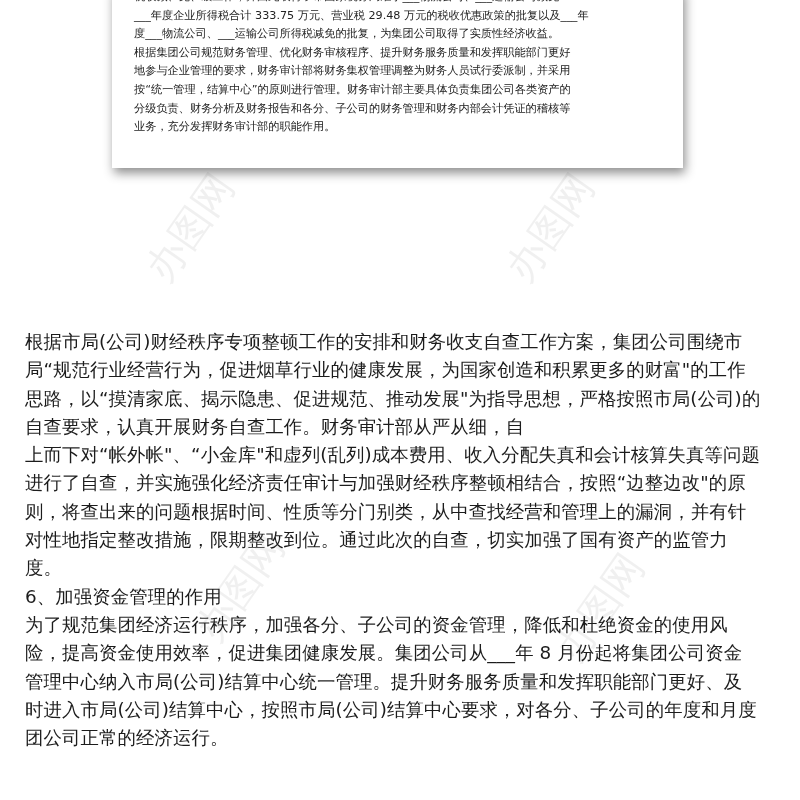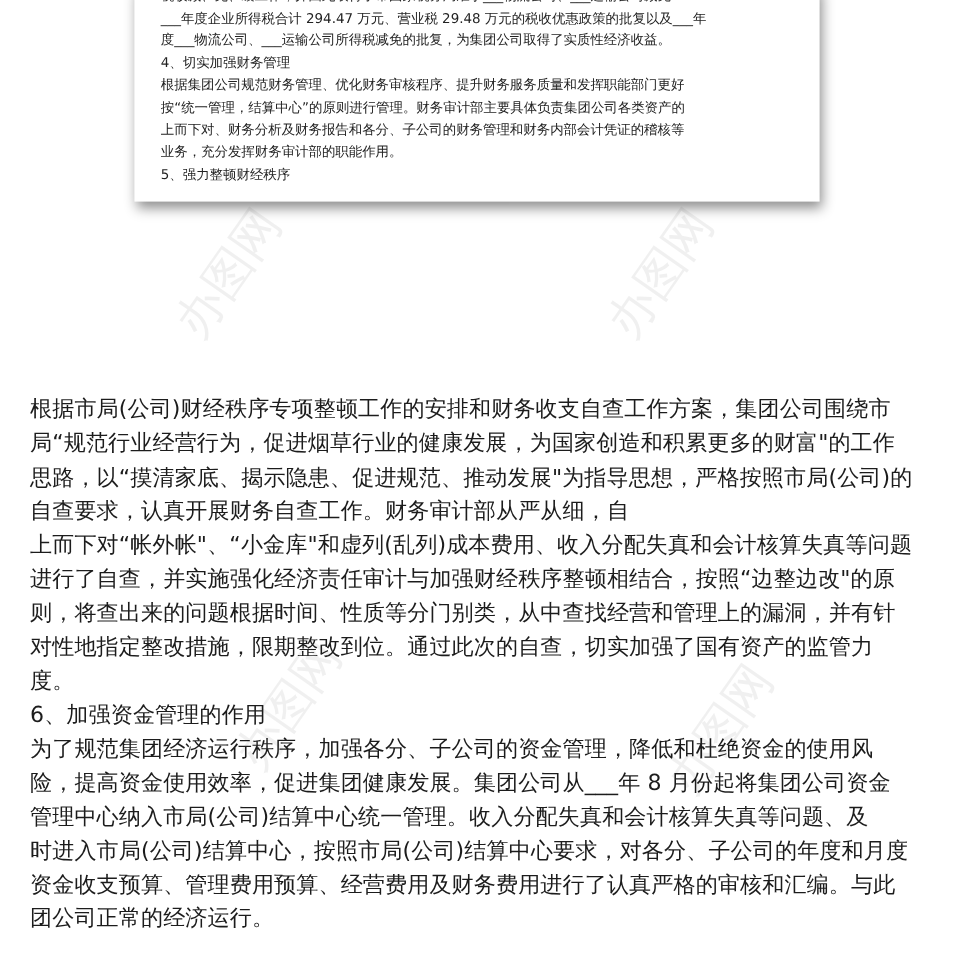--- a/index.html
+++ b/index.html
@@ -35,28 +35,27 @@
       transform: rotate(-55deg); white-space: nowrap; pointer-events: none;
       font-weight: 300;
     }
   </style>
 </head>
 <body>
 
 <div class="page-card">
   <div class="lines">
     <div class="line">税收减、免、缓工作，并由此取得了市国家税务局准予___物流公司、___运输公司减免</div>
-    <div class="line">___年度企业所得税合计 294.47 万元、营业税 29.48 万元的税收优惠政策的批复以及___年</div>
+    <div class="line">___年度企业所得税合计 333.75 万元、营业税 29.48 万元的税收优惠政策的批复以及___年</div>
     <div class="line">度___物流公司、___运输公司所得税减免的批复，为集团公司取得了实质性经济收益。</div>
-    <div class="line">4、切实加强财务管理</div>
     <div class="line">根据集团公司规范财务管理、优化财务审核程序、提升财务服务质量和发挥职能部门更好</div>
+    <div class="line">地参与企业管理的要求，财务审计部将财务集权管理调整为财务人员试行委派制，并采用</div>
     <div class="line">按“统一管理，结算中心”的原则进行管理。财务审计部主要具体负责集团公司各类资产的</div>
-    <div class="line">上而下对、财务分析及财务报告和各分、子公司的财务管理和财务内部会计凭证的稽核等</div>
+    <div class="line">分级负责、财务分析及财务报告和各分、子公司的财务管理和财务内部会计凭证的稽核等</div>
     <div class="line">业务，充分发挥财务审计部的职能作用。</div>
-    <div class="line">5、强力整顿财经秩序</div>
   </div>
 </div>
 
 <div class="watermark" style="left:130px; top:200px;">办图网</div>
 <div class="watermark" style="left:490px; top:200px;">办图网</div>
 <div class="watermark" style="left:180px; top:560px;">办图网</div>
 <div class="watermark" style="left:540px; top:580px;">办图网</div>
 
 <div class="body-text">
   <div class="line">根据市局(公司)财经秩序专项整顿工作的安排和财务收支自查工作方案，集团公司围绕市</div>
@@ -64,17 +63,16 @@
   <div class="line">思路，以“摸清家底、揭示隐患、促进规范、推动发展"为指导思想，严格按照市局(公司)的</div>
   <div class="line">自查要求，认真开展财务自查工作。财务审计部从严从细，自</div>
   <div class="line">上而下对“帐外帐"、“小金库"和虚列(乱列)成本费用、收入分配失真和会计核算失真等问题</div>
   <div class="line">进行了自查，并实施强化经济责任审计与加强财经秩序整顿相结合，按照“边整边改"的原</div>
   <div class="line">则，将查出来的问题根据时间、性质等分门别类，从中查找经营和管理上的漏洞，并有针</div>
   <div class="line">对性地指定整改措施，限期整改到位。通过此次的自查，切实加强了国有资产的监管力</div>
   <div class="line">度。</div>
   <div class="line">6、加强资金管理的作用</div>
   <div class="line">为了规范集团经济运行秩序，加强各分、子公司的资金管理，降低和杜绝资金的使用风</div>
   <div class="line">险，提高资金使用效率，促进集团健康发展。集团公司从___年 8 月份起将集团公司资金</div>
-  <div class="line">管理中心纳入市局(公司)结算中心统一管理。收入分配失真和会计核算失真等问题、及</div>
+  <div class="line">管理中心纳入市局(公司)结算中心统一管理。提升财务服务质量和发挥职能部门更好、及</div>
   <div class="line">时进入市局(公司)结算中心，按照市局(公司)结算中心要求，对各分、子公司的年度和月度</div>
-  <div class="line">资金收支预算、管理费用预算、经营费用及财务费用进行了认真严格的审核和汇编。与此</div>
   <div class="line">团公司正常的经济运行。</div>
 </div>
 
 </body></html>

